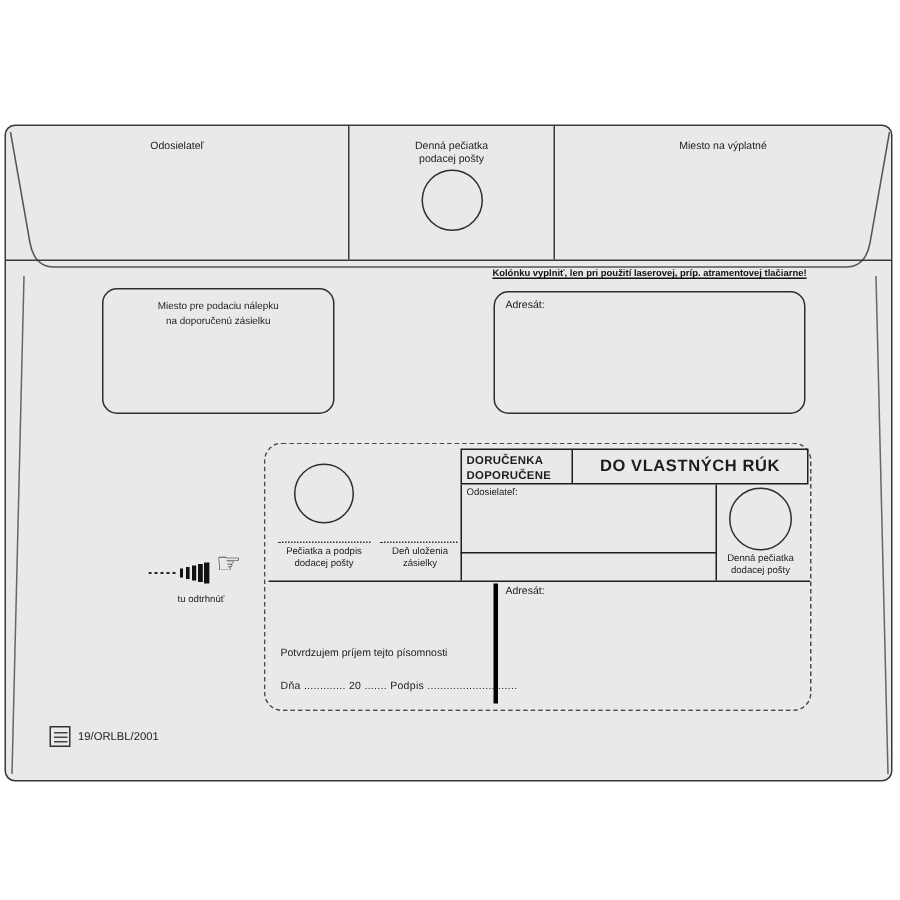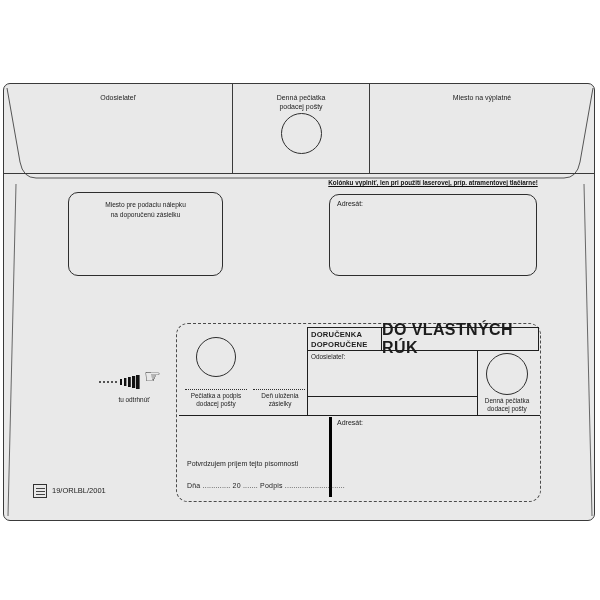--- a/index.html
+++ b/index.html
@@ -17,25 +17,25 @@
   .tb3{flex:1;}
   .circle{border:1.5px solid #2e2e2e;border-radius:50%;background:transparent;box-sizing:border-box;}
   .stamp-circle-top{position:absolute;left:48px;top:29px;width:41px;height:41px;}
   
   .rbox{border:1.4px solid #2e2e2e;border-radius:10px;box-sizing:border-box;font-size:6.6px;line-height:9.5px;color:#1c1c1c;}
   .nalepka{left:64px;top:108px;width:155px;height:84px;text-align:center;padding-top:7px;}
   .adresat1{left:325px;top:110px;width:208px;height:82px;text-align:left;padding:4px 7px;font-size:7px;}
   .note{left:323px;top:95px;width:212px;text-align:center;font-size:6.3px;font-weight:bold;
         text-decoration:underline;color:#111;}
   
-  .card{left:172px;top:211px;width:365px;height:179px;border:1.2px dashed #4a4a4a;border-radius:12px;box-sizing:border-box;margin-top:28px;}
+  .card{left:172px;top:211px;width:365px;height:179px;border:1.2px dashed #4a4a4a;border-radius:12px;box-sizing:border-box;}
   .titlebox{left:130px;top:3px;width:232px;height:24px;border:1px solid #1e1e1e;display:flex;box-sizing:border-box;background:transparent;}
   .titleL{width:74px;border-right:1px solid #1e1e1e;box-sizing:border-box;font-size:7.6px;font-weight:bold;
           line-height:9.6px;padding:2px 0 0 3px;letter-spacing:.2px;}
-  .titleR{flex:1;display:flex;align-items:center;justify-content:center;font-size:16px;font-weight:bold;letter-spacing:.4px;}
+  .titleR{flex:1;display:flex;align-items:center;justify-content:center;font-size:11px;font-weight:bold;letter-spacing:.4px;}
   .vline{width:1px;background:#1e1e1e;}
   .hline{height:1px;background:#1e1e1e;}
   .smalllab{font-size:6.4px;line-height:8.4px;color:#1c1c1c;}
   .dotted{border-top:1.2px dotted #2e2e2e;height:0;}
   .thick{width:3px;background:#000;}
   .dateline{font-size:7px;letter-spacing:.2px;}
   .tear-label{font-size:6.4px;color:#222;text-align:center;}
   .logo{left:29px;top:400px;width:14px;height:14px;border:1px solid #333;box-sizing:border-box;}
   .logo .l1{position:absolute;left:2px;top:3px;width:9px;height:1px;background:#444;}
   .logo .l2{position:absolute;left:2px;top:6px;width:9px;height:1px;background:#444;}

